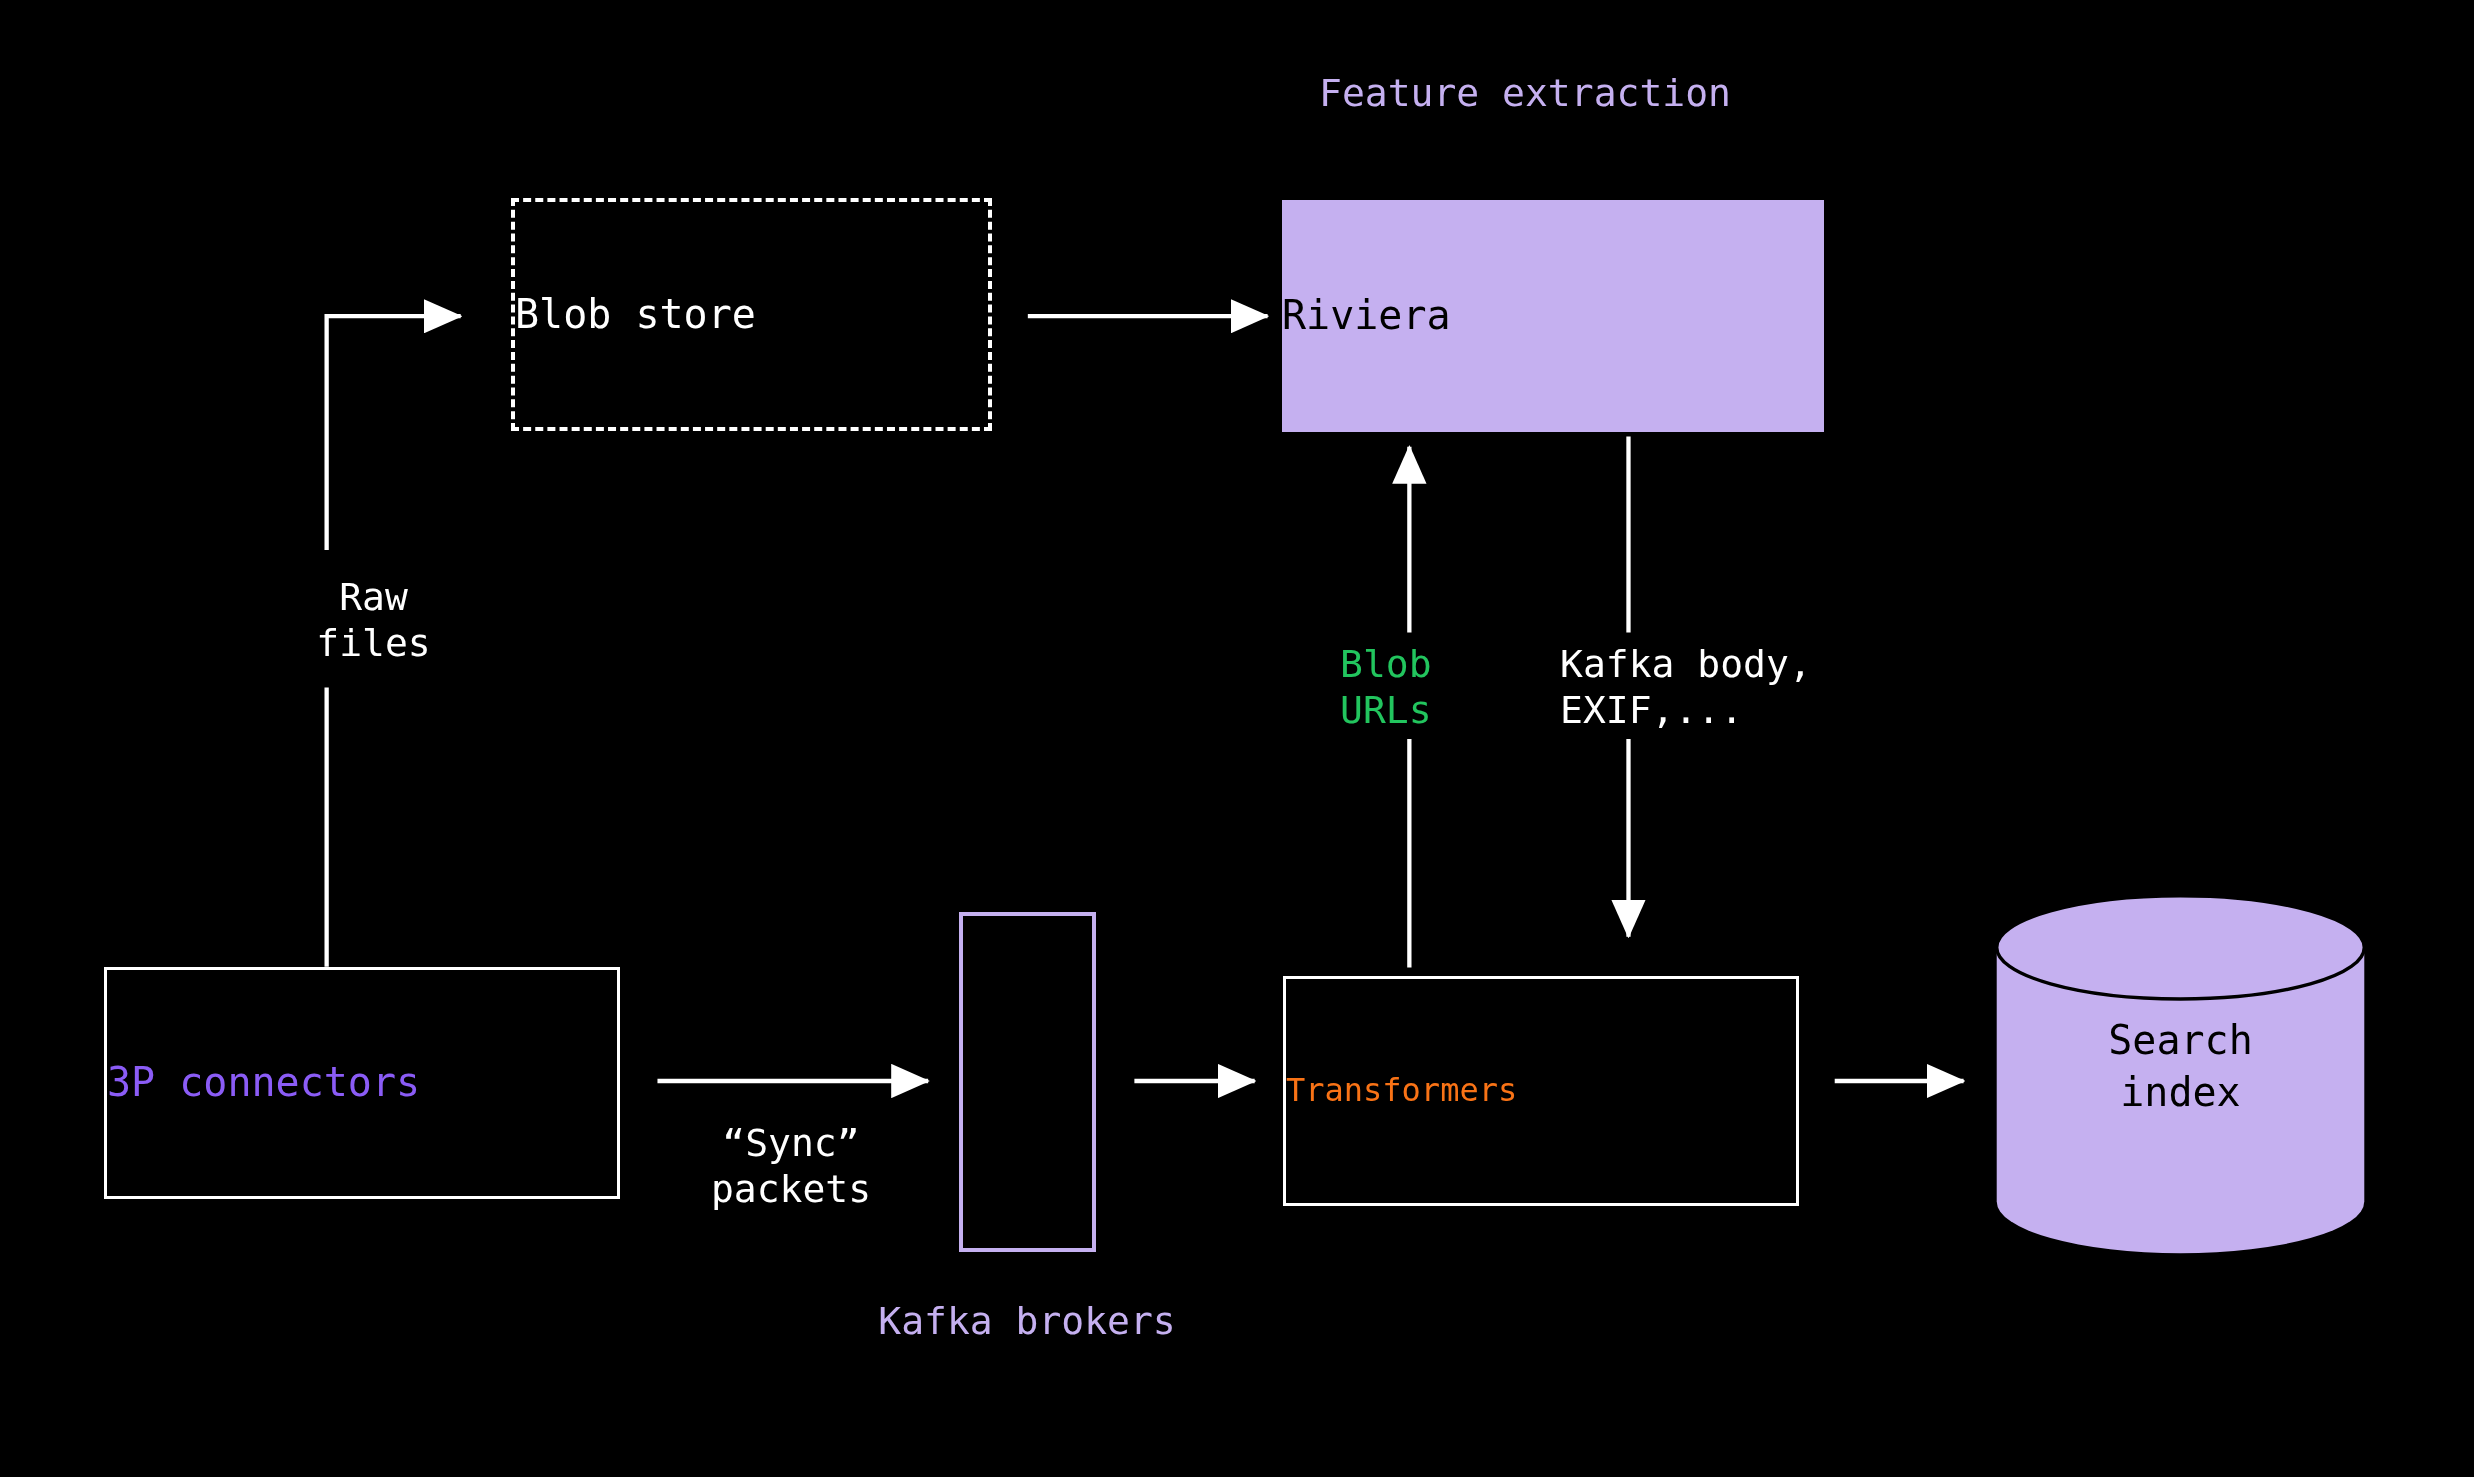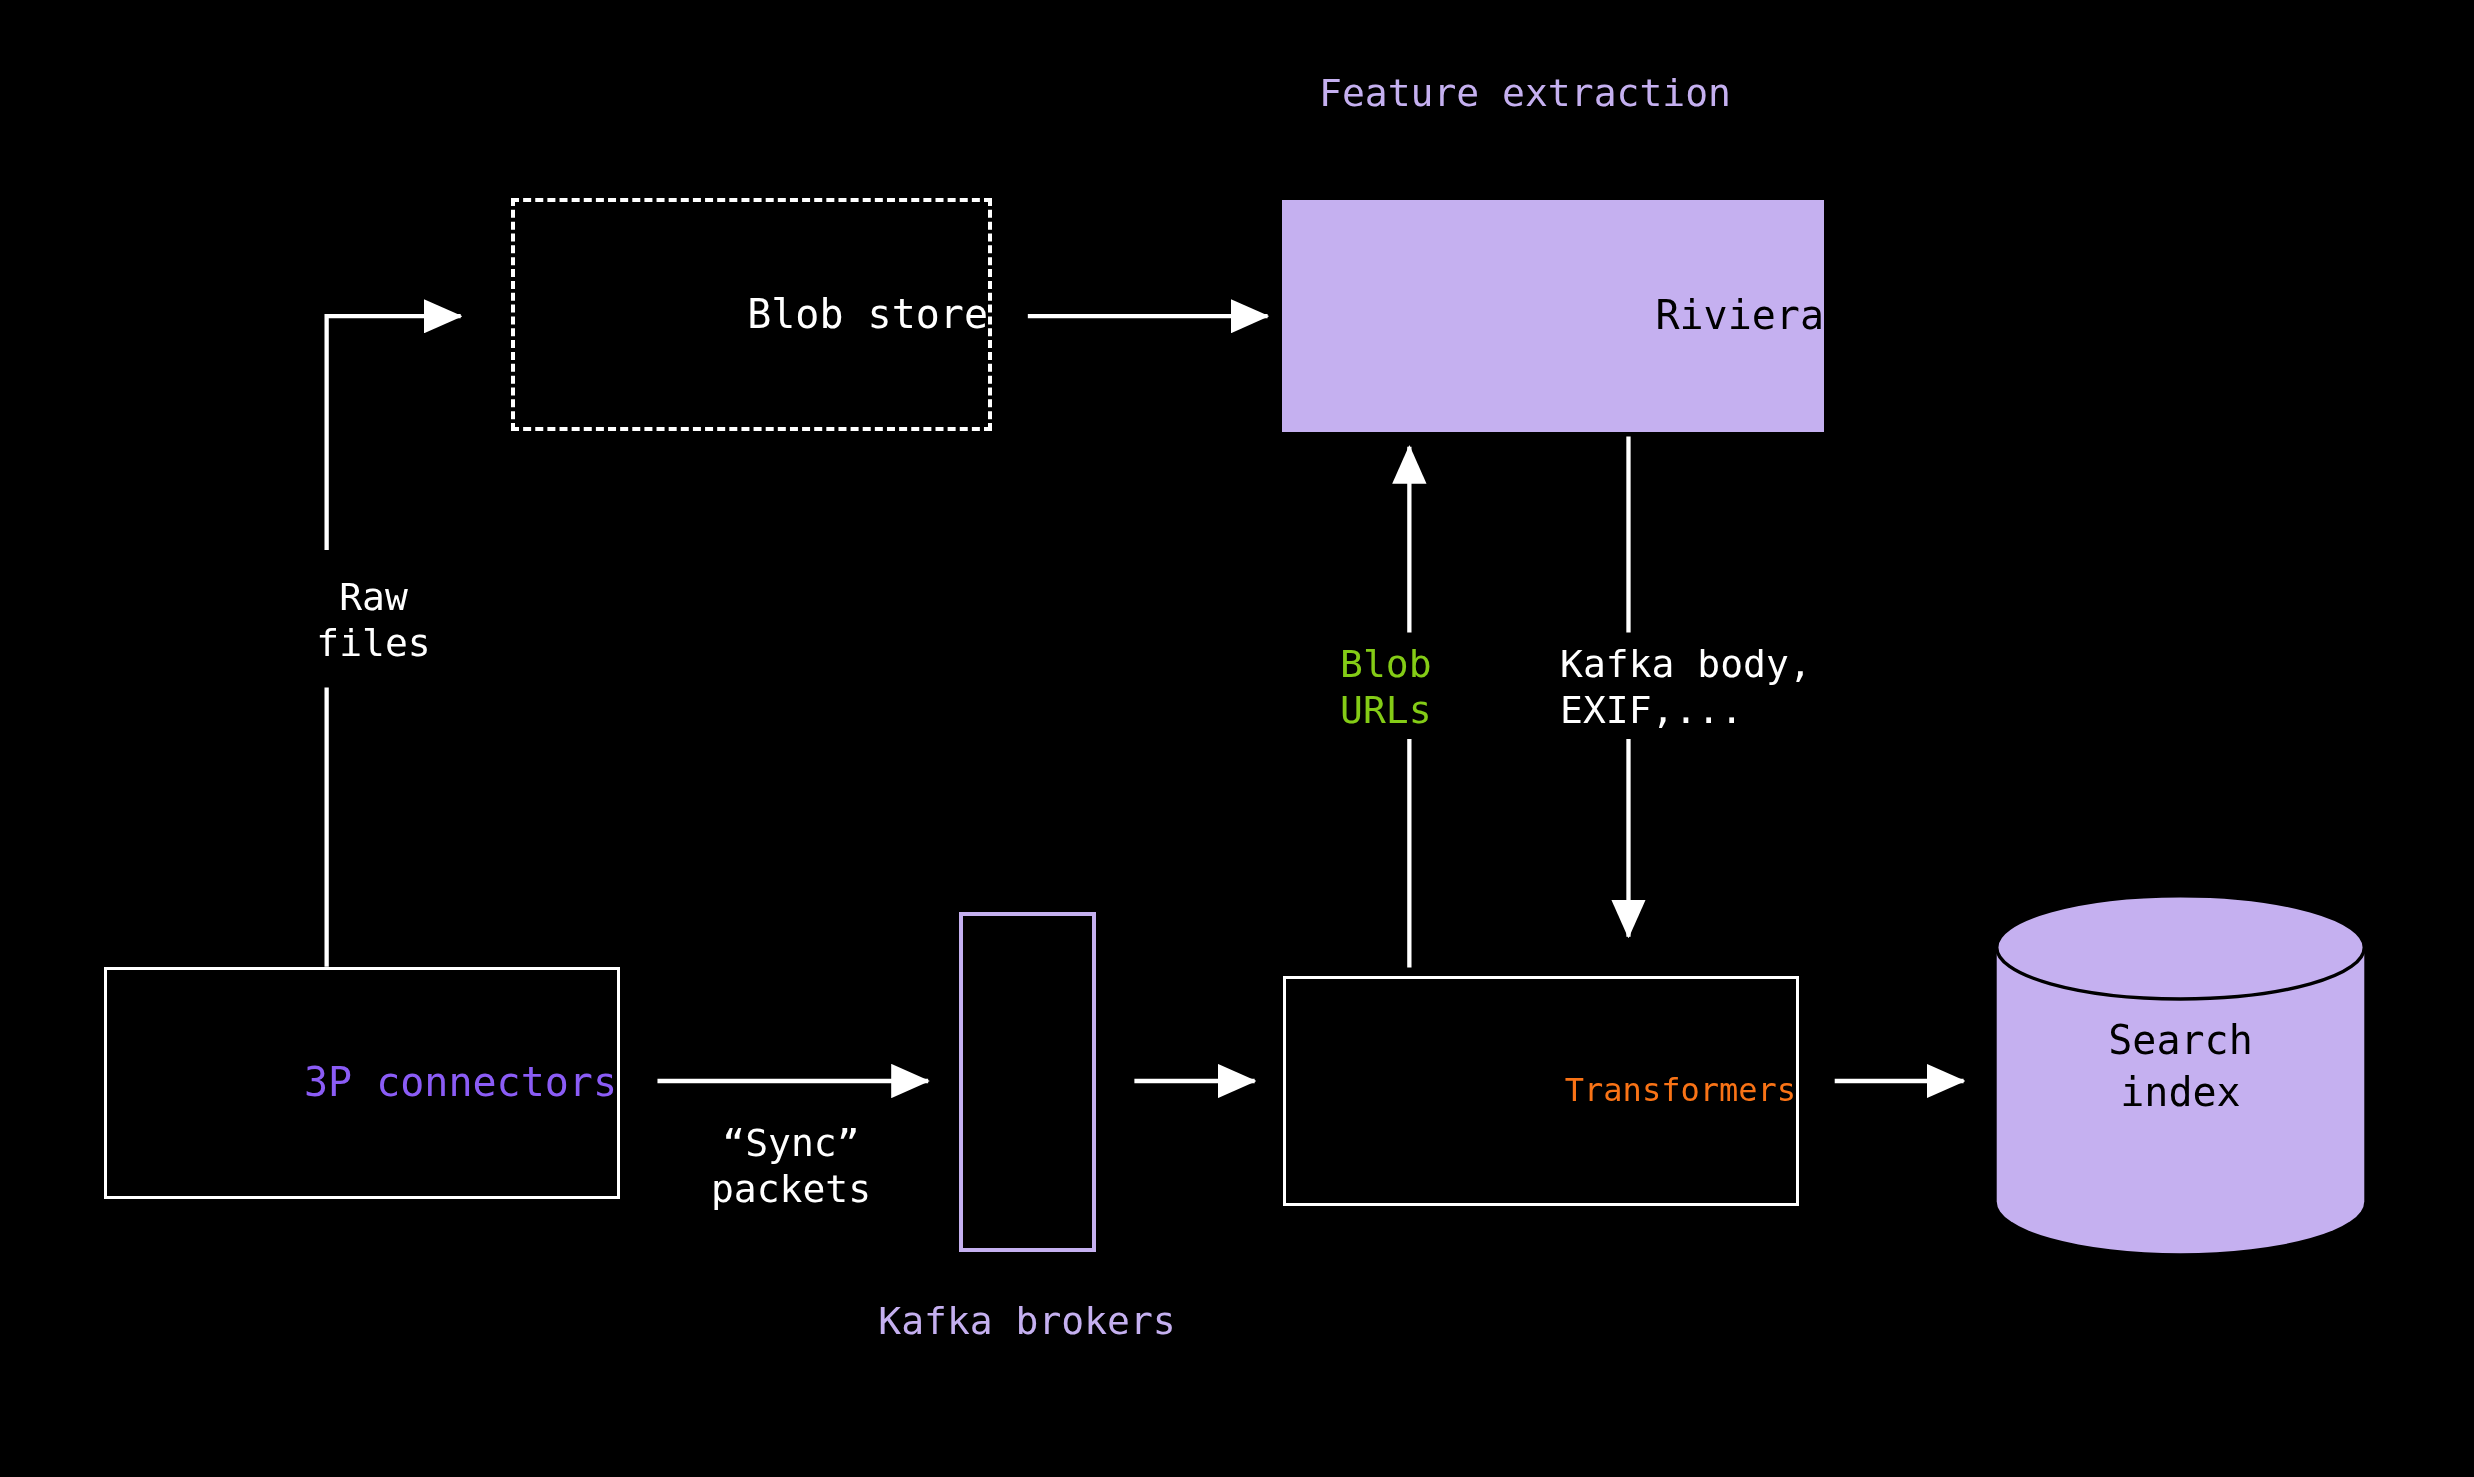--- a/index.html
+++ b/index.html
@@ -25,21 +25,21 @@
     top: 0;
     width: 2475px;
     height: 1478px;
     pointer-events: none;
   }
   .node {
     position: absolute;
     box-sizing: border-box;
     display: flex;
     align-items: center;
-    justify-content: flex-end;
+    justify-content: flex-start;
     text-align: center;
     line-height: 1.18;
   }
   .node-label {
     white-space: pre-line;
   }
 
   
   #blob-store {
     left: 511px; top: 198px;
@@ -128,21 +128,21 @@
   }
   #cap-raw-files {
     left: 262px; top: 574px;
     width: 223px;
     text-align: center;
     color: #ffffff;
     font-size: 38px;
   }
   #cap-blob-urls {
     left: 1340px; top: 641px;
-    color: #84cc16;
+    color: #22c55e;
     font-size: 38px;
     text-align: right;
   }
   #cap-text-body {
     left: 1560px; top: 641px;
     color: #ffffff;
     font-size: 38px;
     text-align: left;
   }
   #cap-sync-packets {

